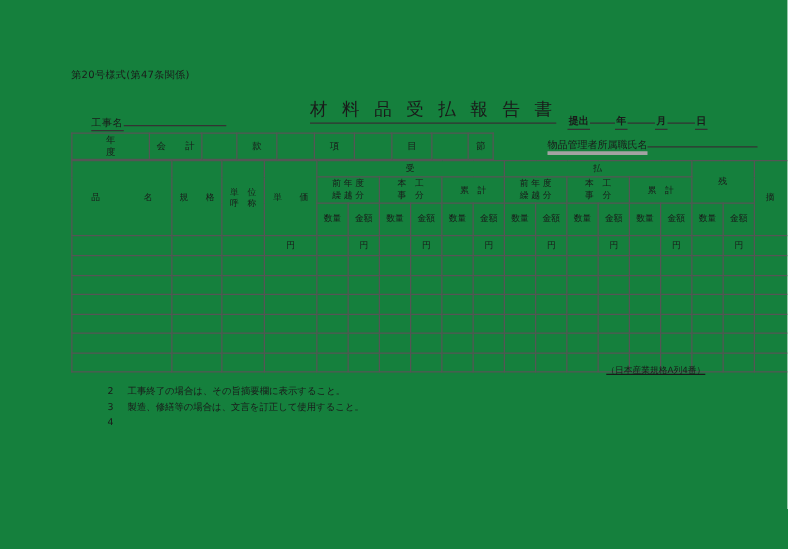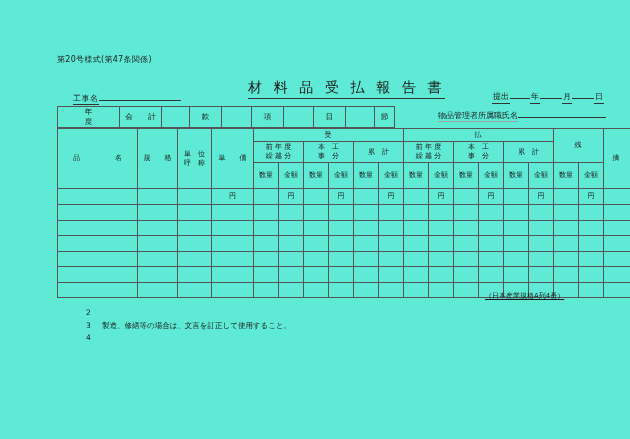--- a/index.html
+++ b/index.html
@@ -7,21 +7,21 @@
     margin: 0; padding: 0;
     width: 630px; height: 439px;
     background: #ffffff;
     font-family: "DejaVu Sans", "Liberation Sans", sans-serif;
     color: #1a1a1a;
   }
   #page {
     position: relative;
     width: 630px; height: 439px;
     overflow: hidden;
-    background: #5eead4;
+    background: #15803d;
   }
 
   .form-no {
     position: absolute;
     left: 57px; top: 54px;
     font-size: 8px;
     letter-spacing: 0.3px;
     white-space: nowrap;
   }
 
@@ -30,39 +30,40 @@
     left: 248px; top: 79px;
     font-size: 14px;
     letter-spacing: 3.6px;
     border-bottom: 1px solid #333;
     padding-bottom: 1px;
     white-space: nowrap;
   }
 
   .submit-line {
     position: absolute;
-    left: 492px; top: 91px;
+    left: 454px; top: 91px;
     font-size: 8px;
     white-space: nowrap;
+    font-weight: bold;
   }
   .submit-line .seg {
     border-bottom: 1px solid #333;
     display: inline-block;
     padding: 0 1px 1px 1px;
   }
   .submit-line .gap-s { display:inline-block; width: 20px; border-bottom:1px solid #333; }
   .submit-line .gap-m { display:inline-block; width: 22px; border-bottom:1px solid #333; }
 
   .manager-line {
     position: absolute;
     left: 438px; top: 110px;
     font-size: 8px;
     white-space: nowrap;
   }
-  .manager-line .lbl { border-bottom: 1px solid #a3a3a3; padding-bottom:1px; }
+  .manager-line .lbl { border-bottom: 3px solid #a3a3a3; padding-bottom:1px; }
   .manager-line .rule { display:inline-block; width: 88px; border-bottom:1px solid #333; }
 
   .koji-name {
     position: absolute;
     left: 73px; top: 93px;
     font-size: 8px;
     white-space: nowrap;
   }
   .koji-name .lbl { border-bottom: 1px solid #333; padding-bottom:1px; letter-spacing: 0.5px;}
   .koji-name .rule { display:inline-block; width: 82px; border-bottom:1px solid #333; }
@@ -428,20 +429,21 @@
     </tr>
   </tbody>
     </table>
 
   <div class="jis">（日本産業規格A列4番）</div>
 
   <div class="notes">
     <div class="nrow">
       <span class="nlbl"></span>
       <span class="nnum">2</span>
+      <span class="ntxt">工事終了の場合は、その旨摘要欄に表示すること。</span>
     </div>
     <div class="nrow">
       <span class="nlbl"></span>
       <span class="nnum">3</span>
       <span class="ntxt">製造、修繕等の場合は、文言を訂正して使用すること。</span>
     </div>
     <div class="nrow">
       <span class="nlbl"></span>
       <span class="nnum">4</span>
     </div>

